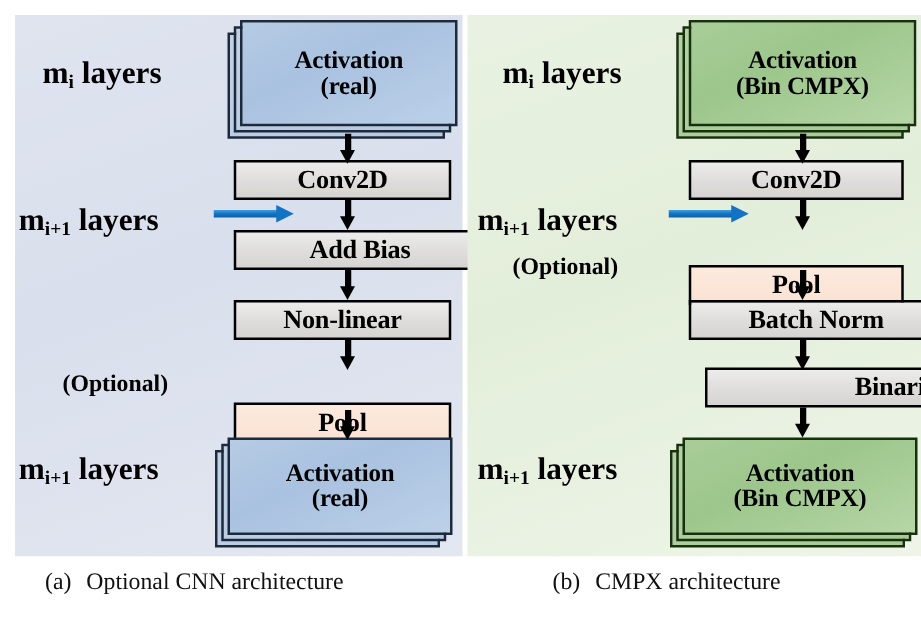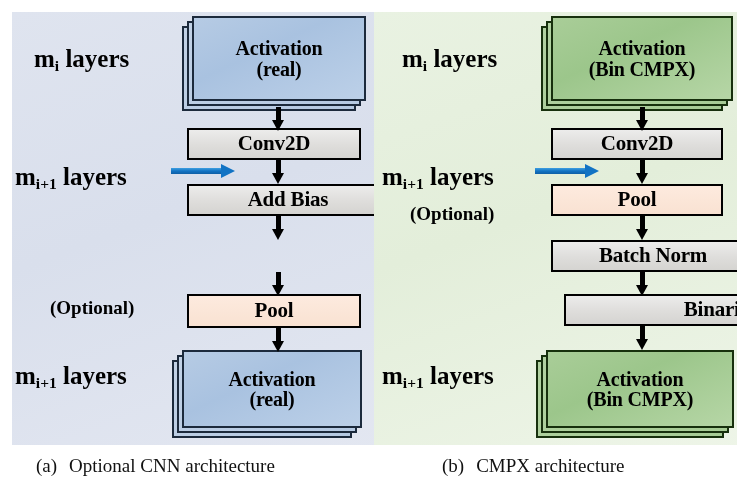--- a/index.html
+++ b/index.html
@@ -13,21 +13,20 @@
     position: relative;
     font-family: "Liberation Serif", "DejaVu Serif", serif;
     overflow: hidden;
   }
 
   
   .panel {
     position: absolute;
     top: 12px;
     height: 433px;
-    padding-left: 32px;
   }
   #panel-cnn {
     left: 12px;
     width: 358px;
     background: linear-gradient(160deg, #dfe4ef 0%, #d9dfec 45%, #e3e7f1 100%);
   }
   #panel-bcnn {
     left: 374px;
     width: 363px;
     background: linear-gradient(160deg, #e9f2e2 0%, #e3eeda 45%, #eef5e8 100%);
@@ -48,20 +47,21 @@
     letter-spacing: -0.2px;
   }
   .box-grey {
     background: linear-gradient(180deg, #ececeb 0%, #dedddb 55%, #d5d4d1 100%);
     font-size: 21px;
     font-family: Liberation Serif, serif;
   }
   .box-peach {
     background: linear-gradient(180deg, #fdeade 0%, #fbe6d8 50%, #f9e2d2 100%);
     font-size: 21px;
+    margin-top: 28px;
   }
   .box-blue {
     background: linear-gradient(155deg, #b6cbe4 0%, #a9c2e0 40%, #bcd0e8 100%);
     border-color: #1c2a3c;
     font-size: 20px;
     z-index: 3;
   }
   .box-green {
     background: linear-gradient(155deg, #a9cd98 0%, #9cc68b 40%, #b6d6a6 100%);
     border-color: #17300d;
@@ -217,20 +217,23 @@
 
   <div class="box box-grey" style="left:175px; top:172px; width:202px; height:32px;">
     <span>Add Bias</span>
   </div>
 
   <div class="arrow-down" style="left:260px; top:204px; height:24px;">
     <div class="shaft" style="height:14px;"></div>
       <div class="head" style="top:13px;"></div>
   </div>
 
+  <div class="box box-grey" style="left:175px; top:228px; width:174px; height:32px;">
+    <span>Non-linear</span>
+  </div>
 
   <div class="arrow-down" style="left:260px; top:260px; height:24px;">
     <div class="shaft" style="height:14px;"></div>
       <div class="head" style="top:13px;"></div>
   </div>
 
   <div class="box box-peach" style="left:175px; top:282px; width:174px; height:34px;">
     <span>Pool</span>
   </div>
 

